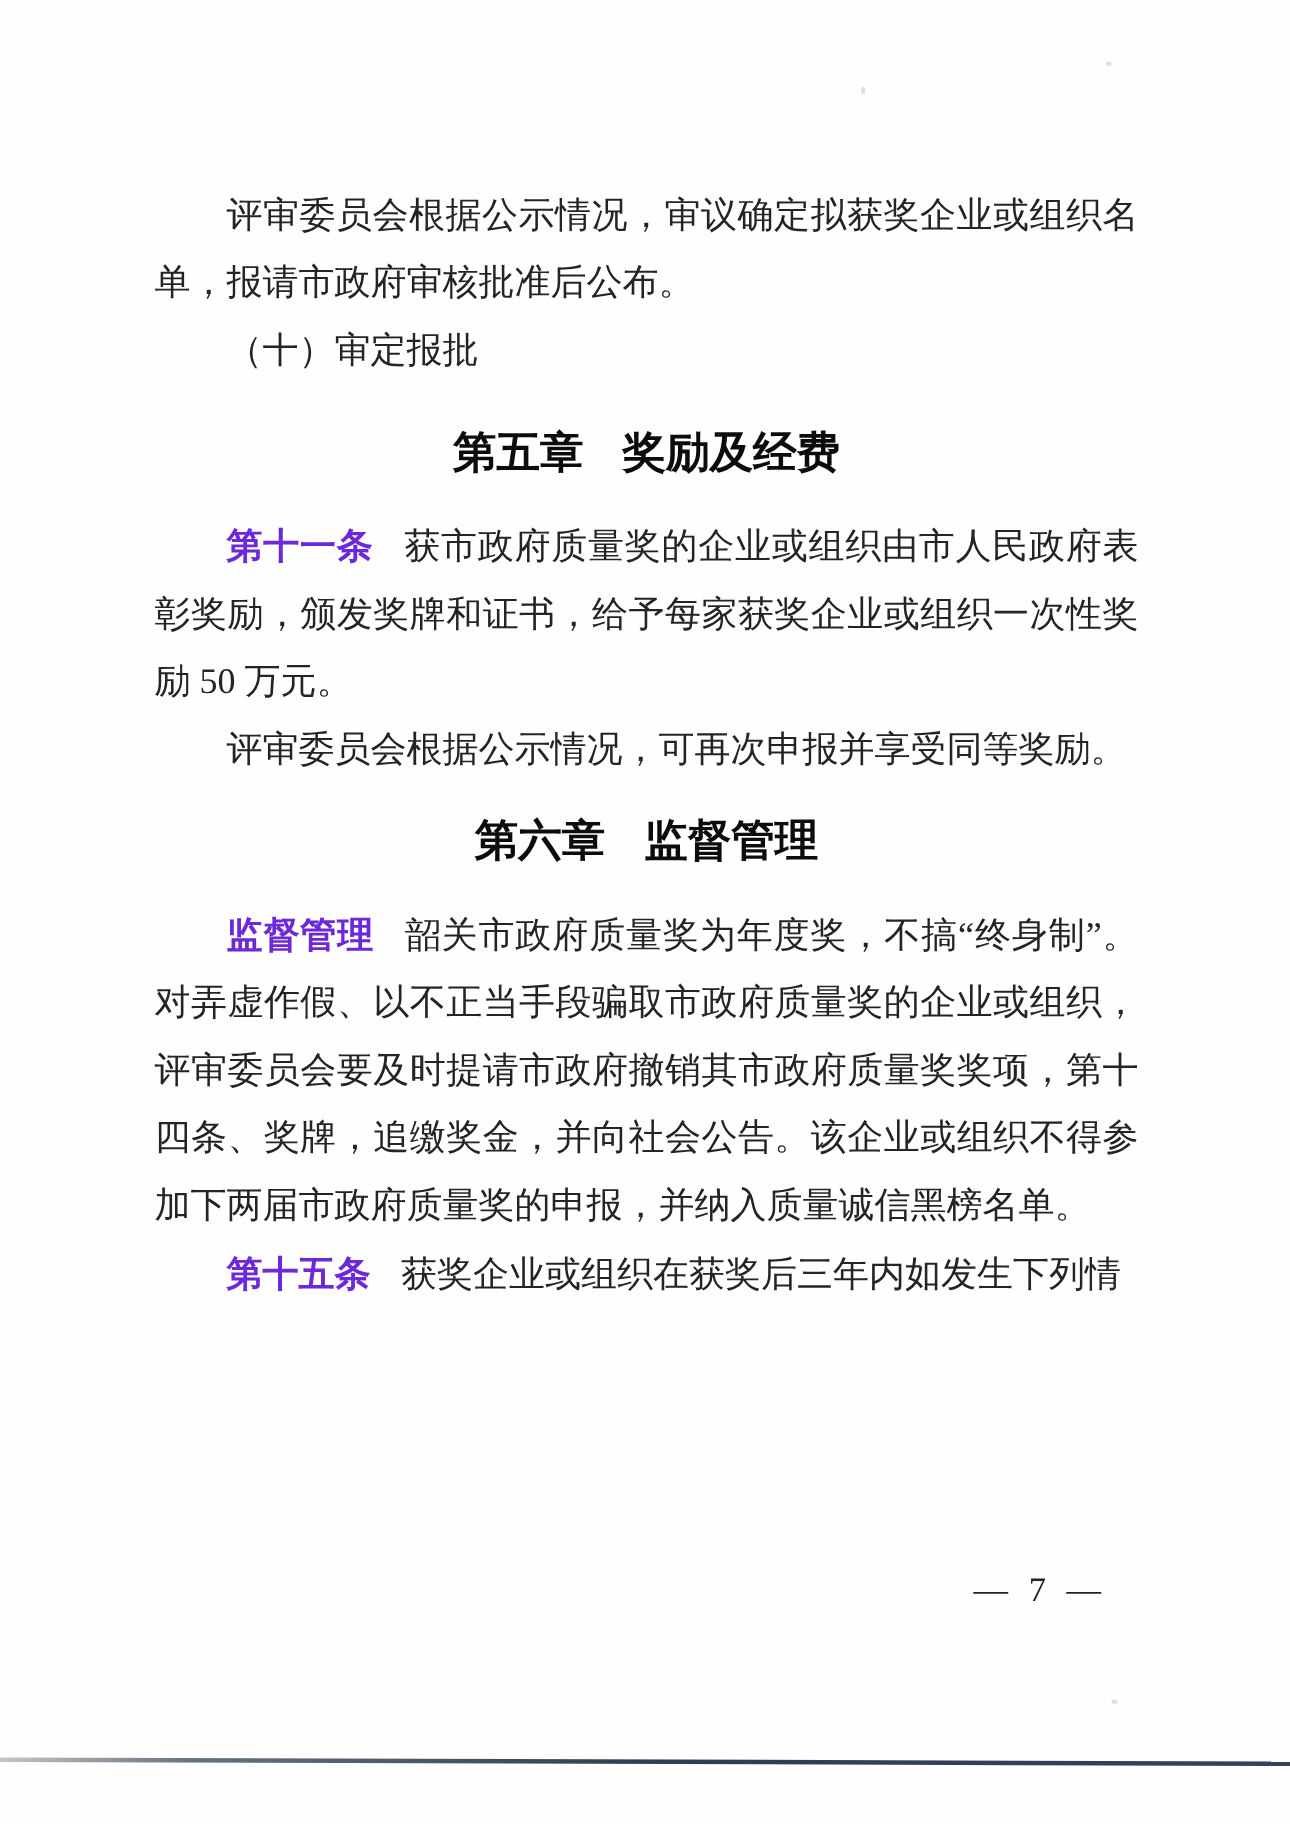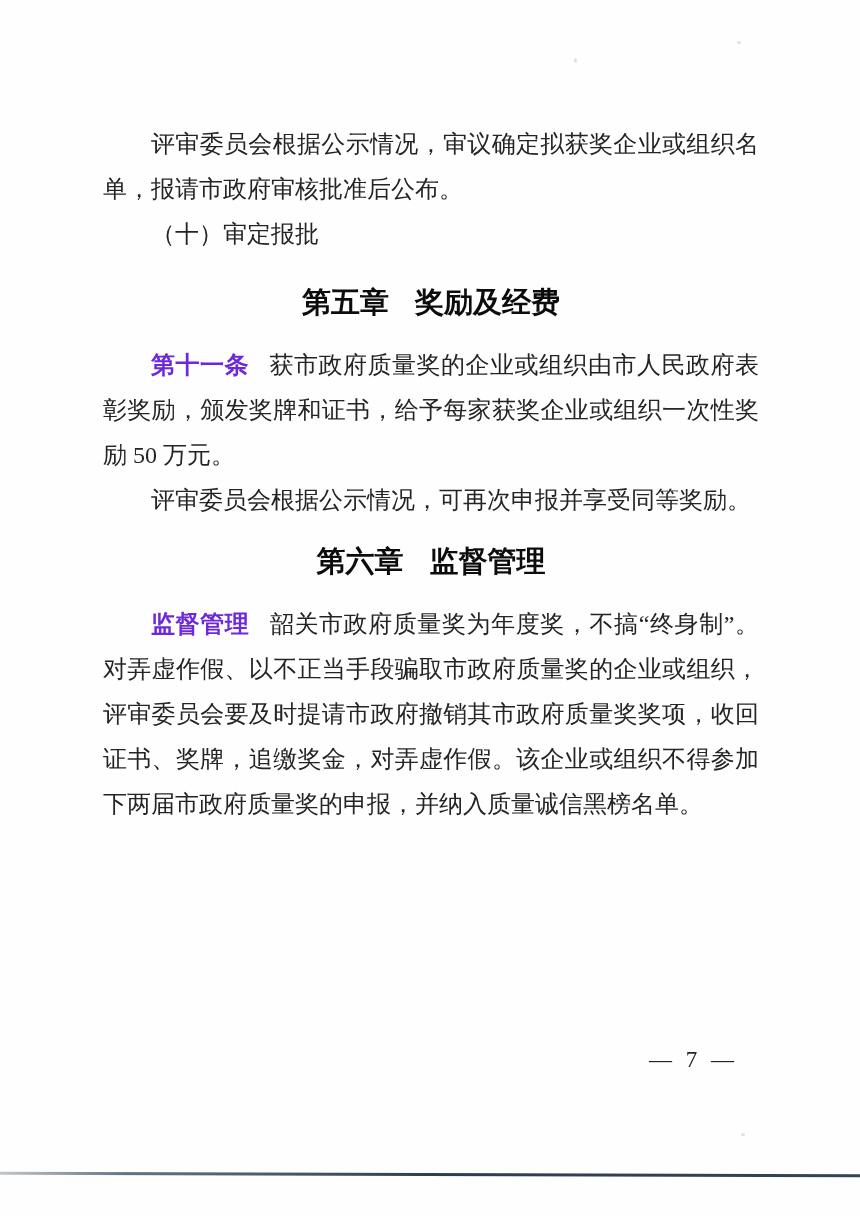--- a/index.html
+++ b/index.html
@@ -64,23 +64,26 @@
 
     <p class="para">评审委员会根据公示情况，可再次申报并享受同等奖励。</p>
 
 
     <h2 class="chapter chapter-six">
       <span class="chapter-num">第六章</span><span>监督管理</span>
     </h2>
 
 
     <p class="para">
-      <span class="art-num">监督管理</span><span>韶关市政府质量奖为年度奖，不搞“终身制”。对弄虚作假、以不正当手段骗取市政府质量奖的企业或组织，评审委员会要及时提请市政府撤销其市政府质量奖奖项，收回证书、奖牌，追缴奖金，对弄虚作假。该企业或组织不得参加下两届市政府质量奖的申报，并纳入质量诚信黑榜名单。</span>
+      <span class="art-num">监督管理</span><span>韶关市政府质量奖为年度奖，不搞“终身制”。对弄虚作假、以不正当手段骗取市政府质量奖的企业或组织，评审委员会要及时提请市政府撤销其市政府质量奖奖项，第十四条、奖牌，追缴奖金，并向社会公告。该企业或组织不得参加下两届市政府质量奖的申报，并纳入质量诚信黑榜名单。</span>
     </p>
 
+    <p class="para">
+      <span class="art-num">第十五条</span><span>获奖企业或组织在获奖后三年内如发生下列情</span>
+    </p>
 
   </div>
 
   <div class="page-number">— 7 —</div>
 
   <div class="scan-line"></div>
 
   <div class="speck speck1"></div>
   <div class="speck speck2"></div>
   <div class="speck speck3"></div>

